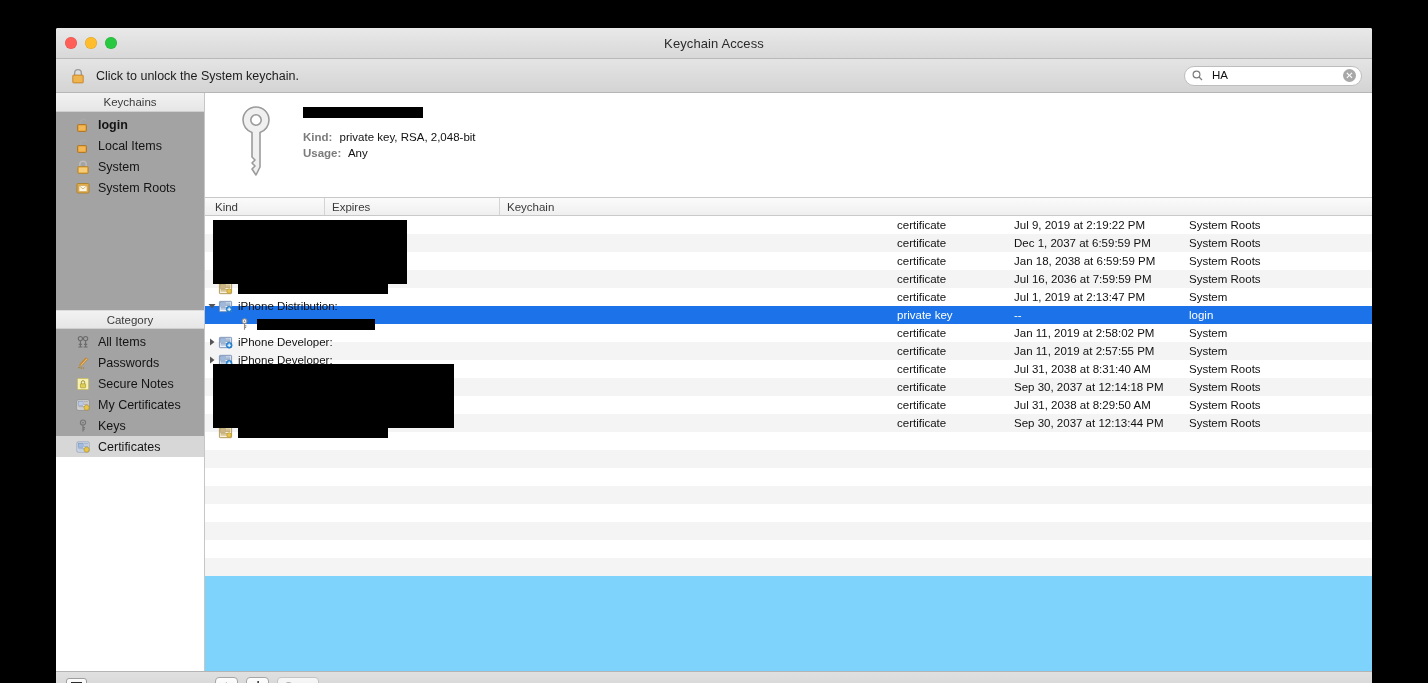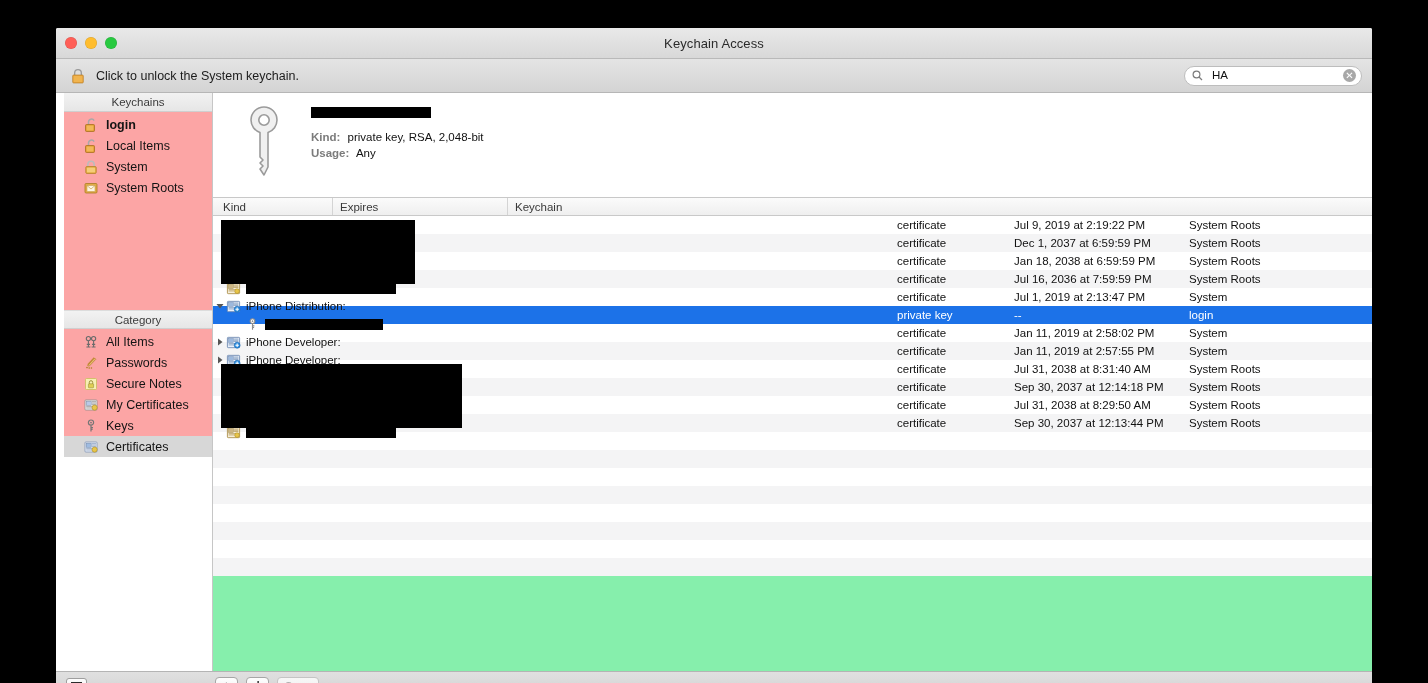--- a/index.html
+++ b/index.html
@@ -59,23 +59,23 @@
     width: 13px; height: 13px; border-radius: 50%;
     background: #a8a8a8; color: #fff;
     font-size: 10px; line-height: 13px; text-align: center;
     cursor: default; flex: 0 0 13px;
   }
 
   
   .body { flex: 1; display: flex; min-height: 0; }
   .sidebar {
     width: 149px; flex: 0 0 149px;
-    background: #fca5a5;
+    background: #a3a3a3;
     border-right: 1px solid #c6c6c6;
-    display: flex; flex-direction: column; margin-left: 8px;
+    display: flex; flex-direction: column;
   }
   .group-header {
     height: 19px; flex: 0 0 19px;
     background: linear-gradient(to bottom, #f2f2f2 0%, #e6e6e6 100%);
     border-bottom: 1px solid #cfcfcf;
     border-top: 1px solid #dcdcdc;
     display: flex; align-items: center; justify-content: center;
     font-size: 11.5px; color: #3b3b3b;
   }
   .group-header.first { border-top: none; }
@@ -86,21 +86,21 @@
     cursor: default;
   }
   .side-item.bold .side-label { font-weight: bold; }
   .side-item.selected { background: #d7d7d7; }
   .side-icon { width: 16px; height: 16px; flex: 0 0 16px; display: block; }
   .sidebar-fill { flex: 1; background: #fff; }
   .keychains-block { height: 217px; flex: 0 0 217px; display: flex; flex-direction: column; }
   .keychains-block .side-fill { flex: 1; }
 
   
-  .main { flex: 1; display: flex; flex-direction: column; min-width: 0; background: #86efac; }
+  .main { flex: 1; display: flex; flex-direction: column; min-width: 0; background: #7dd3fc; }
   .detail-panel {
     height: 105px; flex: 0 0 105px;
     background: #fff;
     border-bottom: 1px solid #c8c8c8;
     display: flex; padding: 8px 0 0 28px; gap: 20px;
   }
   .detail-key { width: 50px; flex: 0 0 50px; padding-top: 4px; }
   .detail-fields { padding-top: 2px; }
   .redact { background: #000; display: inline-block; }
   .det-title { width: 120px; height: 11px; margin: 4px 0 7px 0; }

